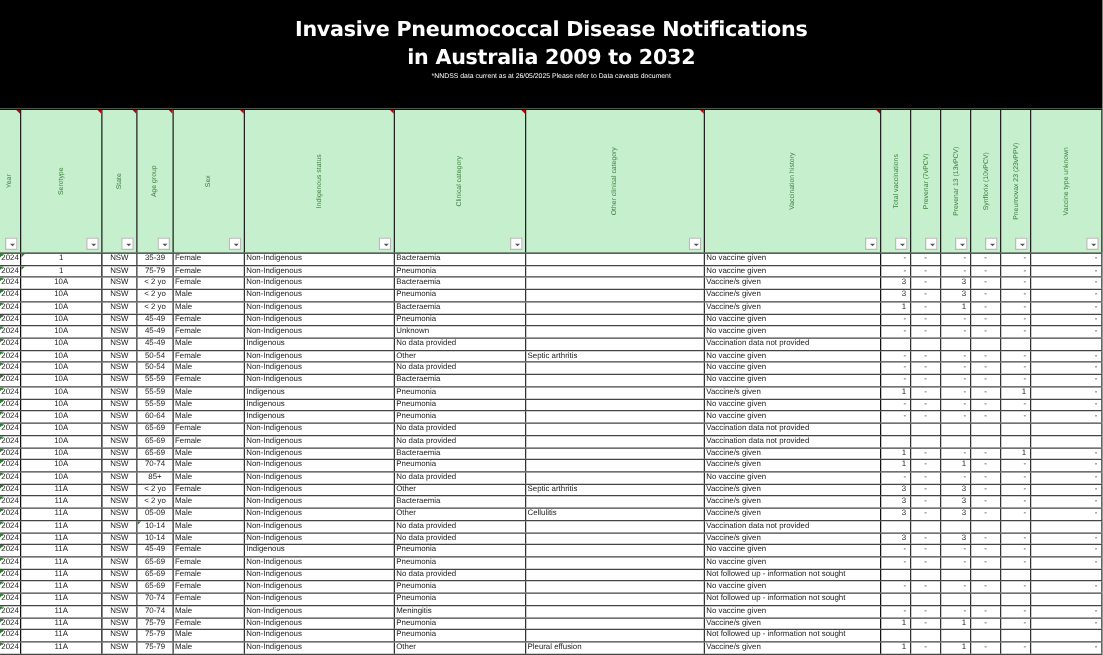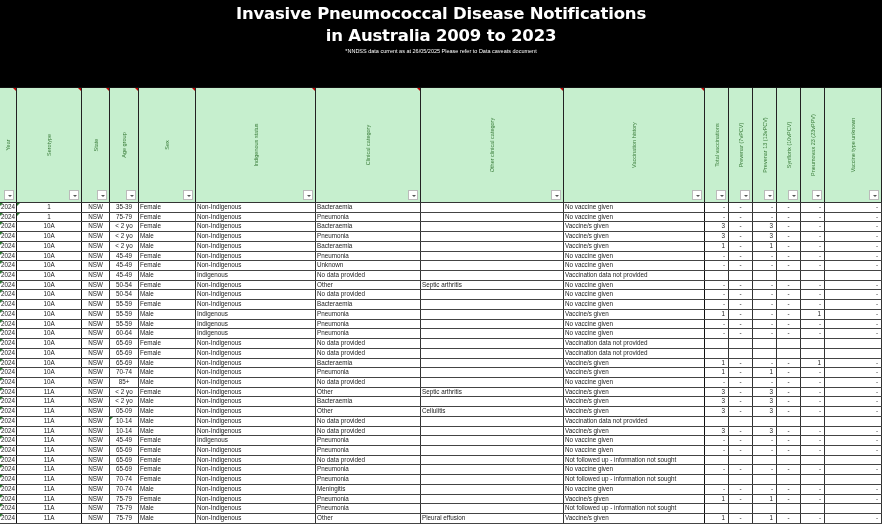--- a/index.html
+++ b/index.html
@@ -1,39 +1,39 @@
 <!DOCTYPE html>
 <html><head>
 <meta charset="utf-8">
 <style>
   html, body { margin:0; padding:0; }
   body { width:882px; height:524px; overflow:hidden; background:#fff; font-family:"Liberation Sans", sans-serif; position:relative; }
   .banner { position:absolute; left:0; top:0; width:882px; height:87px; background:#000; color:#fff; text-align:center; }
   .banner .t { font-family:"DejaVu Sans", sans-serif; font-weight:bold; font-size:16.5px; line-height:21.5px; letter-spacing:-0.2px; }
-  .banner .t1 { padding-top:3px; }
+  .banner .t1 { padding-top:13px; }
   .banner .note { font-size:5.5px; line-height:8px; margin-top:1px; }
   .hdr { position:absolute; left:0; top:87px; height:116px; width:882px; background:#c6efce; border-top:1px solid #111; border-bottom:1px solid #333; box-sizing:border-box; }
   .hcell { position:absolute; top:0; height:114px; border-right:1px solid #222; box-sizing:border-box; }
   .hcell .lbl { position:absolute; left:50%; top:50%; transform:translate(-50%,-50%) rotate(-90deg); white-space:nowrap; color:#3a7d3a; font-size:5.5px; }
   .hcell .dd { position:absolute; right:2px; bottom:2px; width:10px; height:10px; background:#fff; border:1px solid #bbb; box-sizing:border-box; }
   .hcell .dd::after { content:""; position:absolute; left:2.5px; top:3.5px; border-left:2px solid transparent; border-right:2px solid transparent; border-top:2.5px solid #555; }
   .hcell .tri { position:absolute; right:0; top:0; width:0; height:0; border-left:3px solid transparent; border-top:3px solid #c00000; }
   .rows { position:absolute; left:0; top:203px; width:882px; }
   .row { position:relative; height:9.72px; border-bottom:1px solid #444; box-sizing:border-box; font-size:6.3px; color:#222; }
   .cell { position:absolute; top:0; height:100%; border-right:1px solid #333; box-sizing:border-box; line-height:8.7px; white-space:nowrap; overflow:hidden; padding:0 1px; }
   .c { text-align:center; } .r { text-align:right; padding-right:3px; } .l { text-align:left; }
   .gtri { position:absolute; left:0; top:0; width:0; height:0; border-right:3px solid transparent; border-top:3px solid #2e7d32; }
   .thick { border-right:1.5px solid #111; }
 </style>
 </head>
 <body>
 
 <div class="banner">
   <div class="t t1">Invasive Pneumococcal Disease Notifications</div>
-  <div class="t">in Australia 2009 to 2023</div>
+  <div class="t">in Australia 2009 to 2032</div>
   <div class="note">*NNDSS data current as at 26/05/2025 Please refer to Data caveats document</div>
 </div>
 
 <div class="hdr" id="hdr">
     <div class="hcell" style="left: 0px; width: 17px;">
       <span class="lbl">Year</span>
       <div class="dd"></div>
       <span class="tri"></span>
     </div>
     <div class="hcell" style="left: 17px; width: 65px;">

